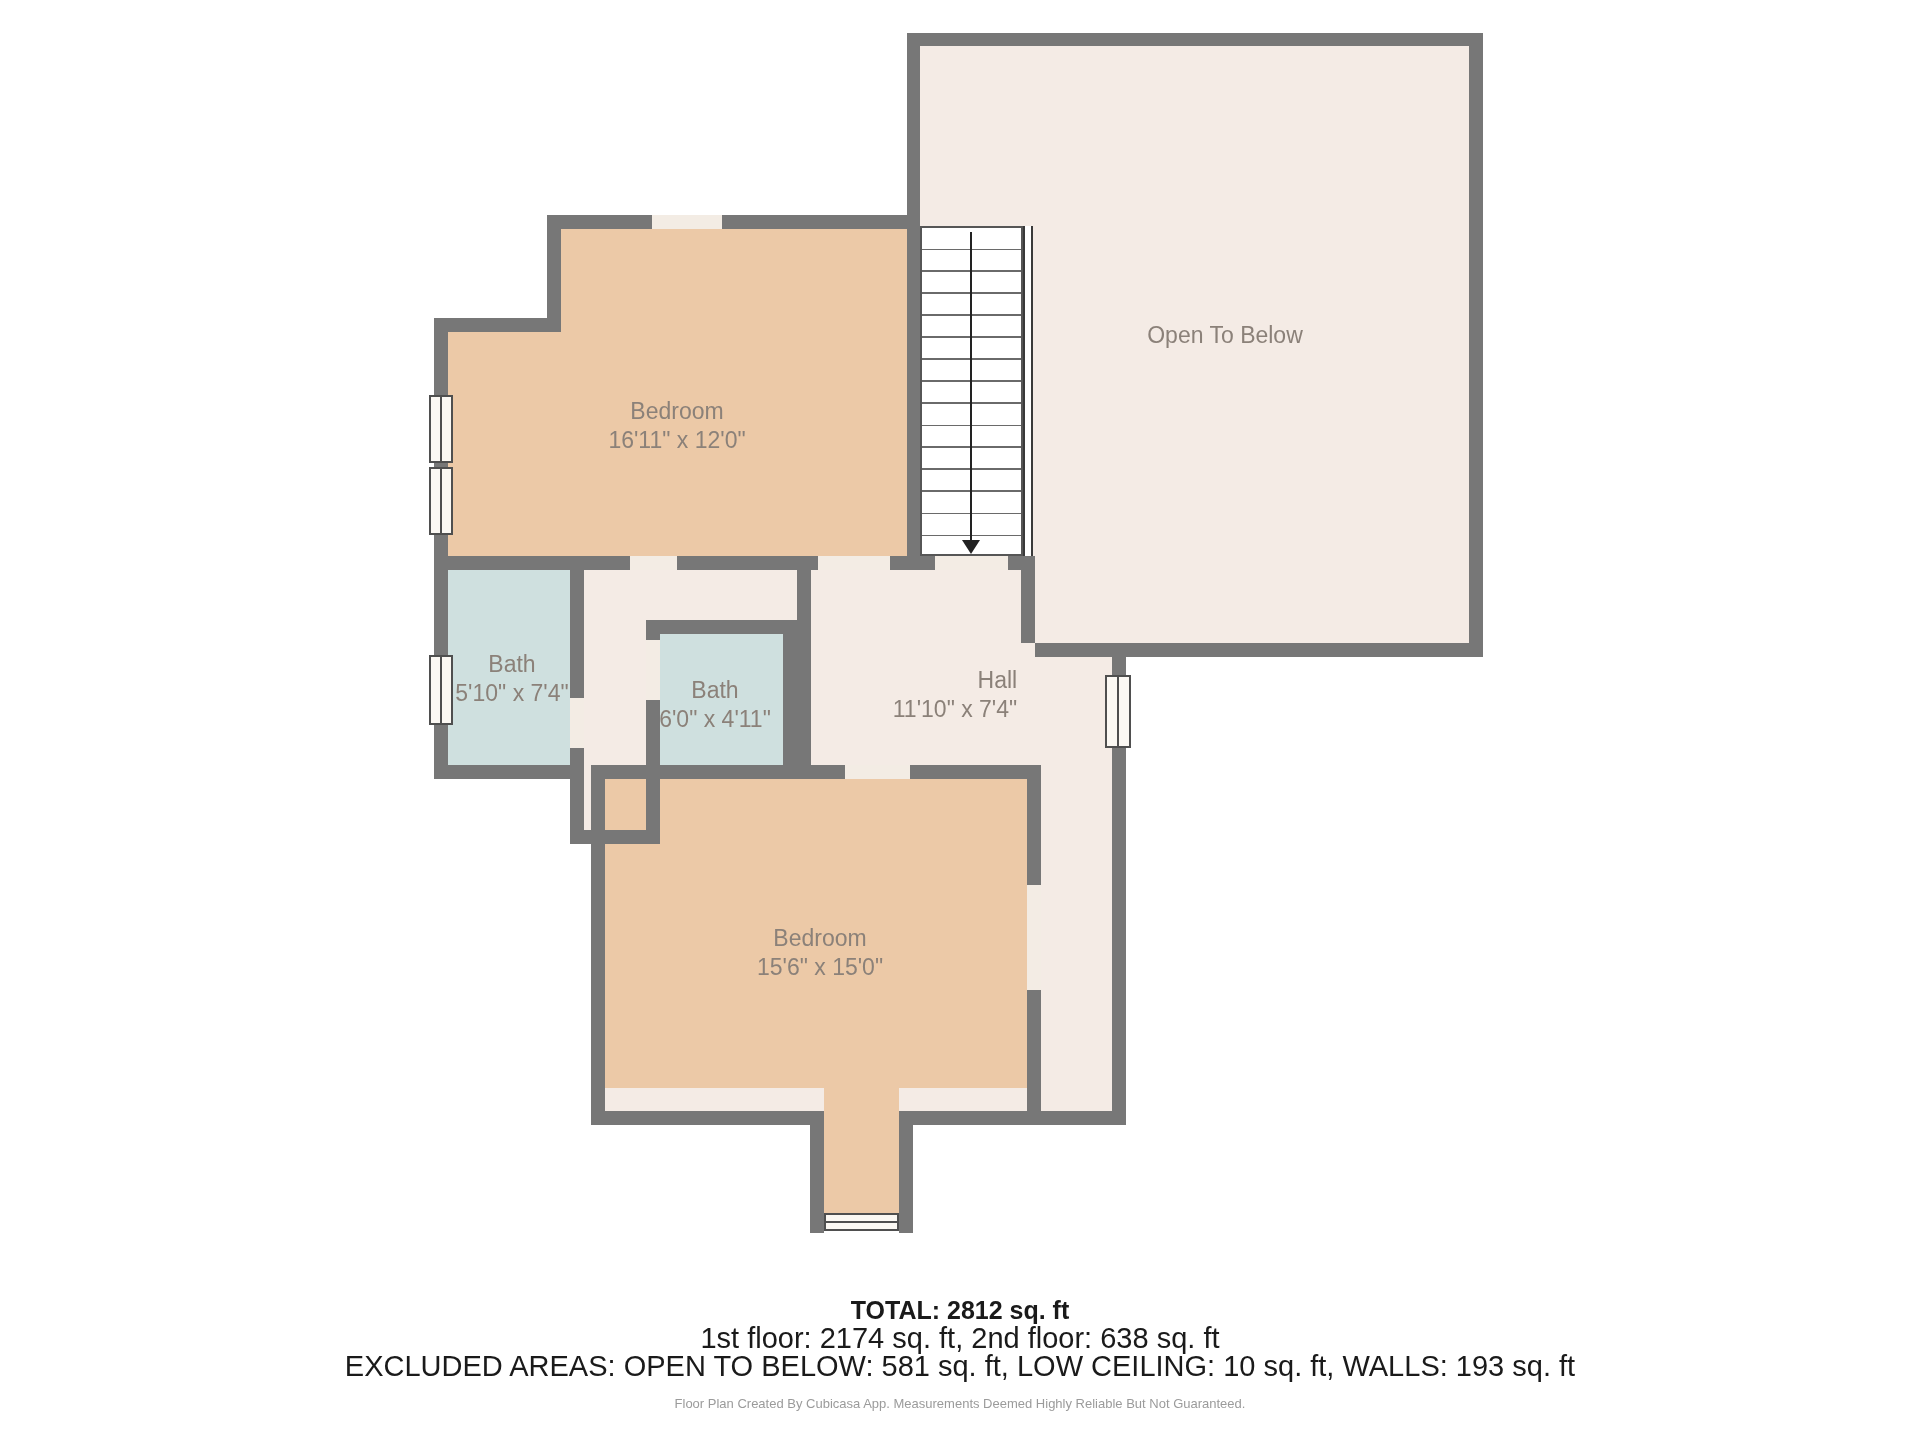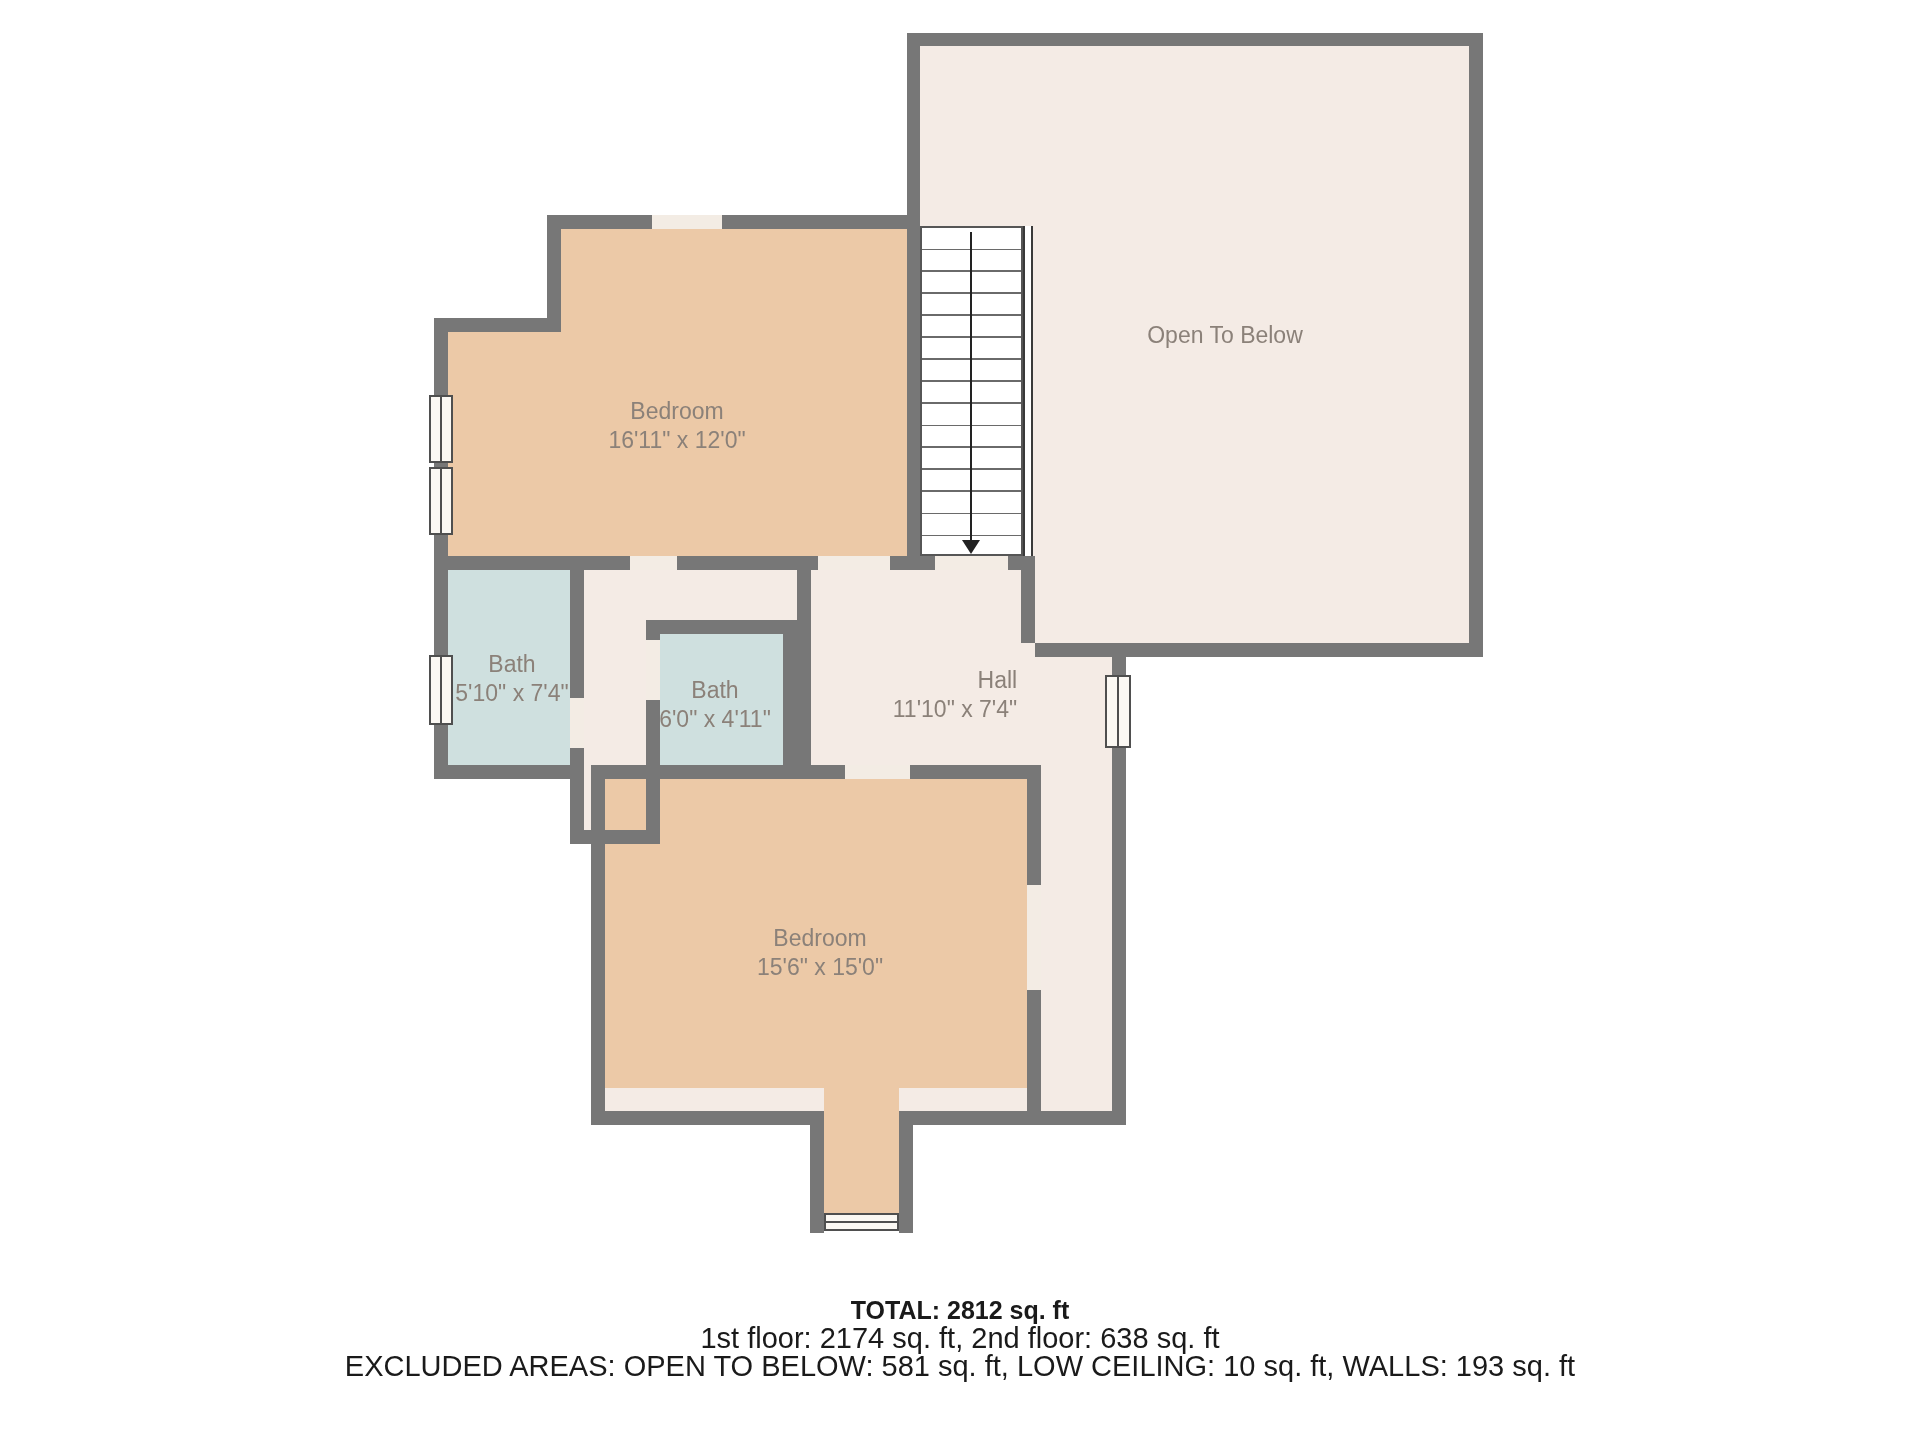--- a/index.html
+++ b/index.html
@@ -155,15 +155,16 @@
   </div>
   <div class="room-label" style="left:820px;top:924px;">
     <div>Bedroom</div>
     <div>15'6" x 15'0"</div>
   </div>
 
   <div class="summary">
     <div class="sum-line sum-total">TOTAL: 2812 sq. ft</div>
     <div class="sum-line">1st floor: 2174 sq. ft, 2nd floor: 638 sq. ft</div>
     <div class="sum-line">EXCLUDED AREAS: OPEN TO BELOW: 581 sq. ft, LOW CEILING: 10 sq. ft, WALLS: 193 sq. ft</div>
+    <div class="footer-note">Floor Plan Created By Cubicasa App. Measurements Deemed Highly Reliable But Not Guaranteed.</div>
   </div>
 
 </div>
 
 </body></html>

